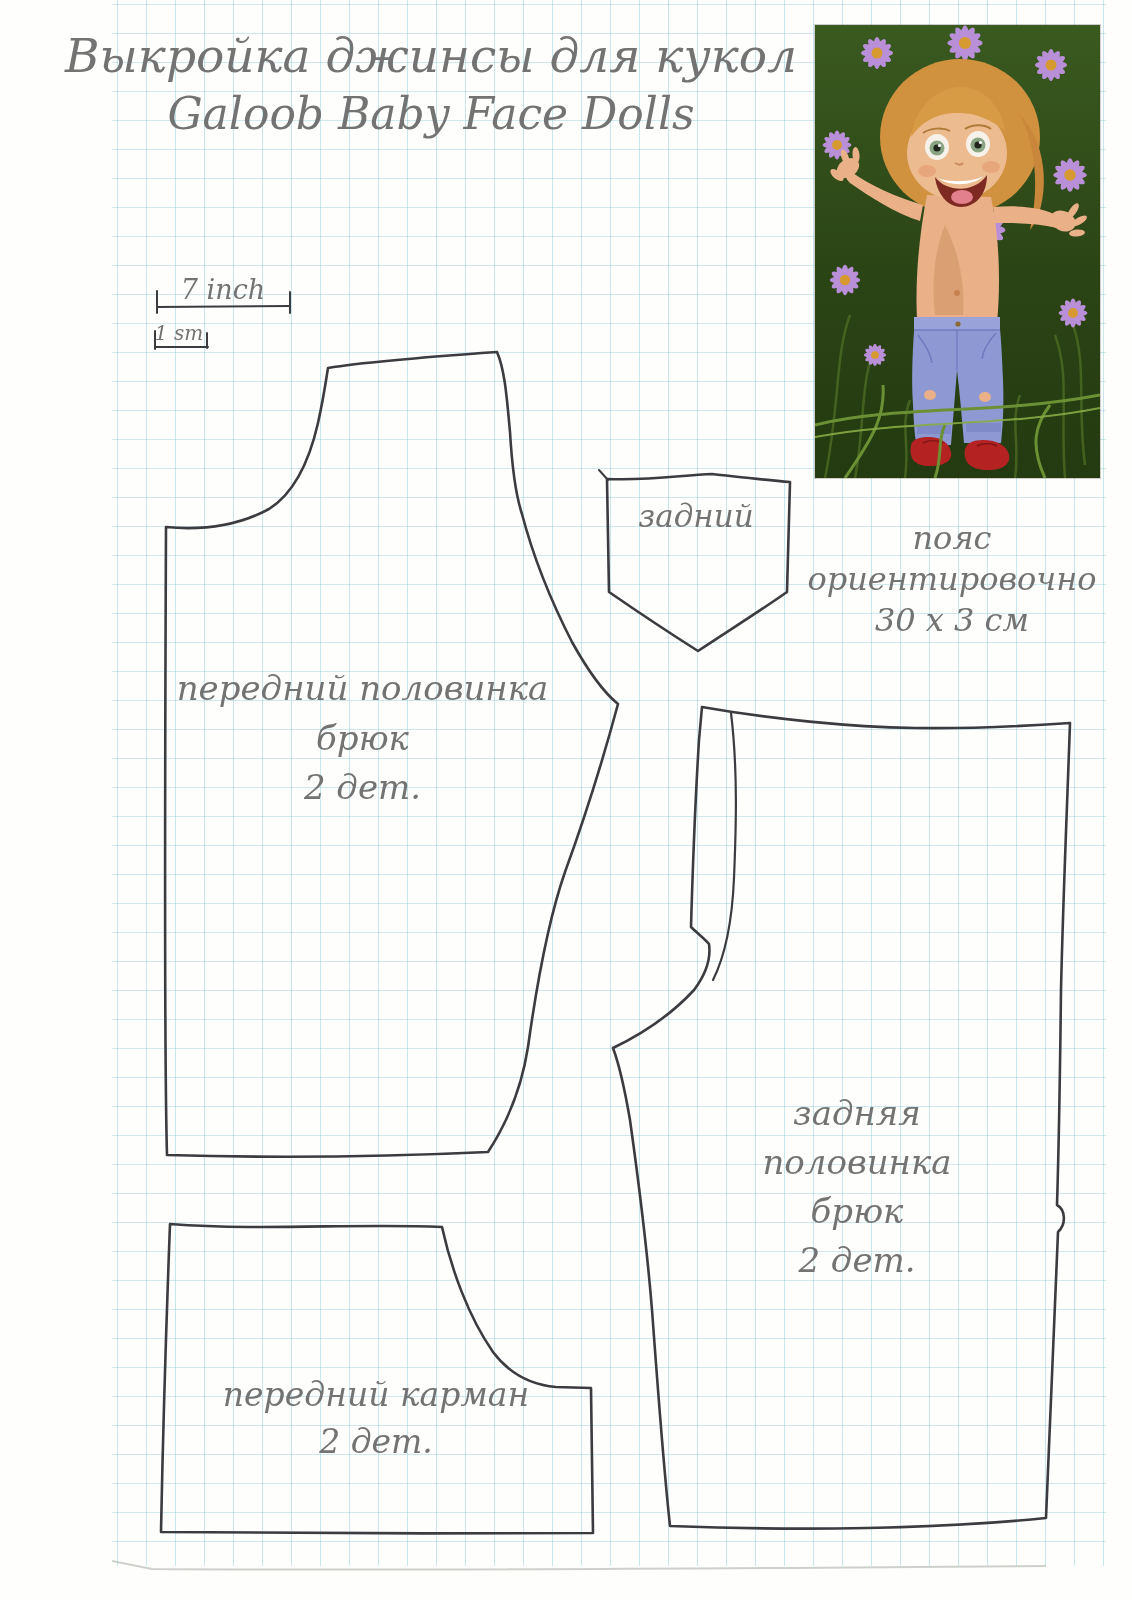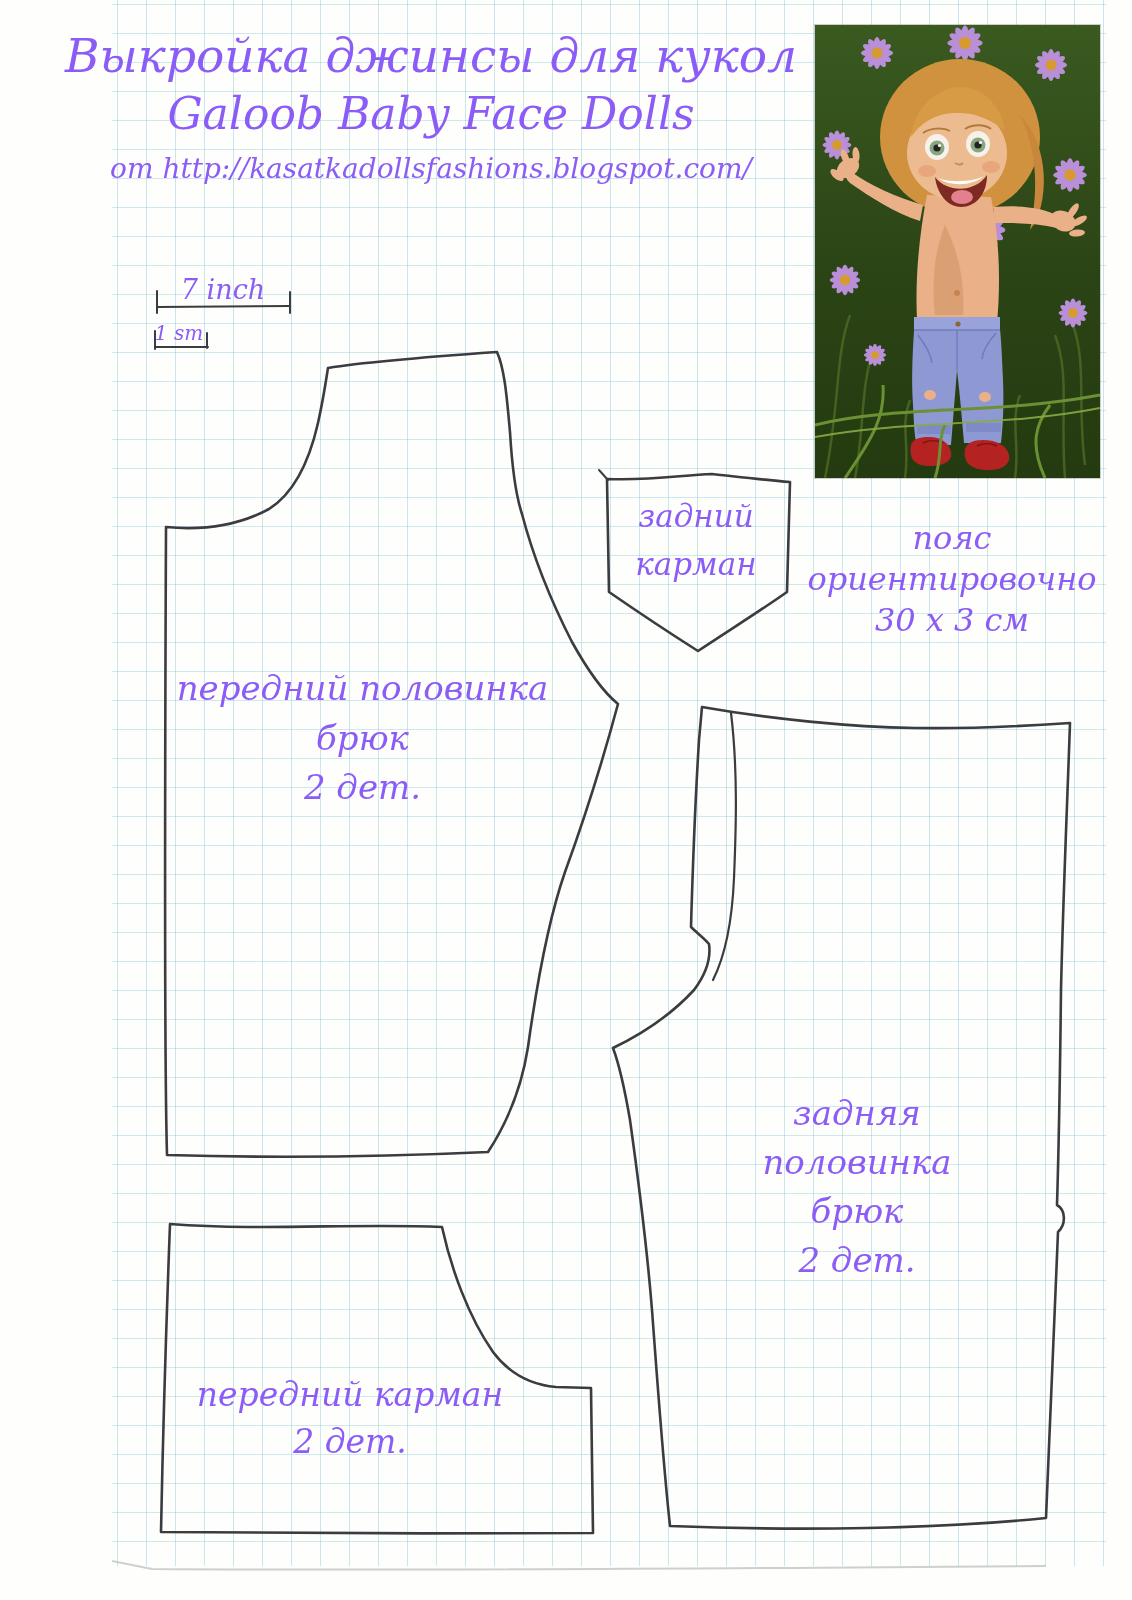--- a/index.html
+++ b/index.html
@@ -11,32 +11,32 @@
     font-family:"DejaVu Serif", serif;
   }
   .grid-area{
     position:absolute;left:112px;top:0;width:994px;height:1566px;
     background-image:
       repeating-linear-gradient(to right, rgba(130,198,216,.42) 0 1px, transparent 1px 29px),
       repeating-linear-gradient(to bottom, rgba(130,198,216,.38) 0 1px, transparent 1px 29px);
     background-position:5px 4px;
   }
   .pattern-svg{position:absolute;left:0;top:0;z-index:2;}
-  .txt{position:absolute;z-index:3;color:#8b5cf6;font-style:italic;text-align:center;}
+  .txt{position:absolute;z-index:3;color:#737373;font-style:italic;text-align:center;}
   .title-block{left:50px;top:26px;width:762px;}
   .title-1{font-size:47px;line-height:1.28;}
   .title-2{font-size:44px;line-height:1.26;}
   .title-3{font-size:28px;line-height:1.5;margin-top:6px;}
   .scale-inch{left:150px;top:274px;width:146px;font-size:27px;}
   .scale-sm{left:148px;top:321px;width:62px;font-size:20px;}
   .lbl-front-half{left:155px;top:664px;width:415px;font-size:34px;line-height:1.46;}
   .lbl-back-pocket{left:608px;top:492px;width:176px;font-size:31px;line-height:1.55;}
   .lbl-waistband{left:793px;top:518px;width:318px;font-size:32px;line-height:1.28;}
   .lbl-back-half{left:700px;top:1050px;width:314px;font-size:34px;line-height:1.44;margin-top:39px;}
-  .lbl-front-pocket{left:168px;top:1372px;width:364px;font-size:33px;line-height:1.42;}
+  .lbl-front-pocket{left:194px;top:1372px;width:364px;font-size:33px;line-height:1.42;}
   .photo{
     position:absolute;left:815px;top:25px;width:285px;height:453px;z-index:4;
     box-shadow:0 0 0 1px rgba(60,60,60,.25);
   }
   .photo svg{display:block;}
 </style>
 </head>
 <body>
 
 <div class="page">
@@ -116,35 +116,33 @@
         <path d="M 207,333 L 207,348"></path>
       </g>
     </g>
 
     <path d="M 112,1561 L 152,1569 C 400,1571 800,1568 1046,1566" fill="none" stroke="#b9bdb6" stroke-width="2" opacity="0.7"></path>
   </svg>
 
   <div class="txt title-block">
     <div class="title-1">Выкройка джинсы для кукол</div>
     <div class="title-2">Galoob Baby Face Dolls</div>
-    <div class="title-3">от http://kasatkadollsfashions.blogspot.com/</div>
   </div>
 
   <div class="txt scale-inch">7 inch</div>
   <div class="txt scale-sm">1 sm</div>
 
   <div class="txt lbl-front-half">
     <div>передний половинка</div>
     <div>брюк</div>
     <div>2 дет.</div>
   </div>
 
   <div class="txt lbl-back-pocket">
     <div>задний</div>
-    <div>карман</div>
   </div>
 
   <div class="txt lbl-waistband">
     <div>пояс</div>
     <div>ориентировочно</div>
     <div>30 х 3 см</div>
   </div>
 
   <div class="txt lbl-back-half">
     <div>задняя половинка</div>

